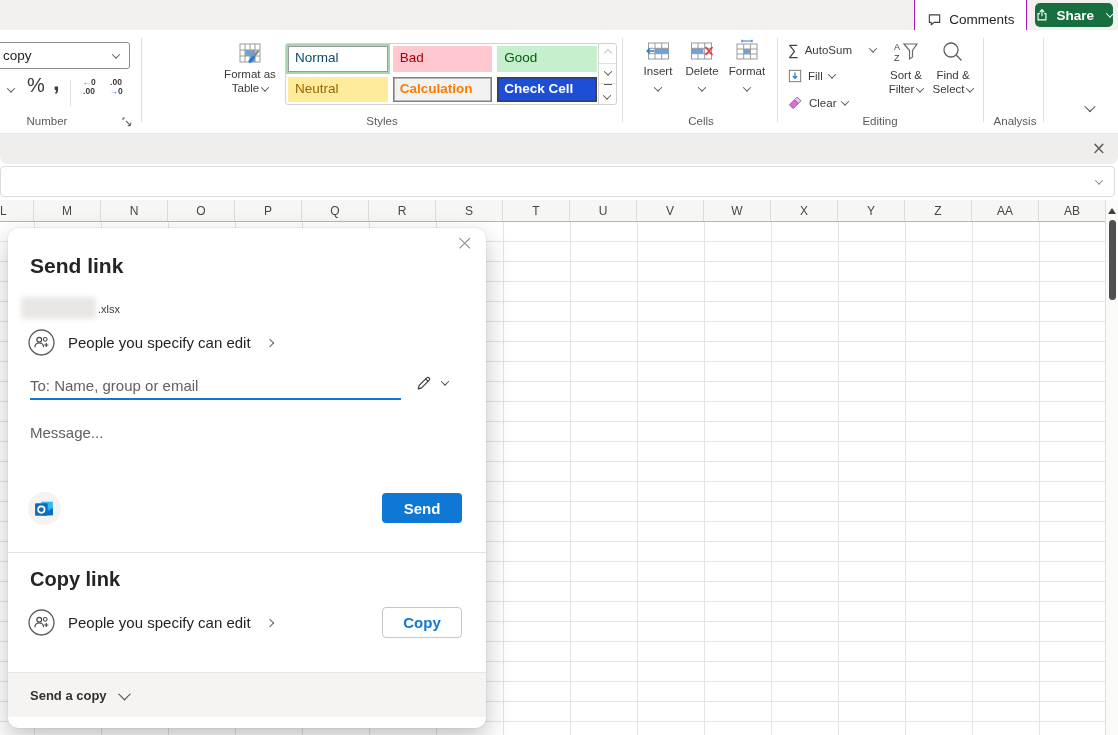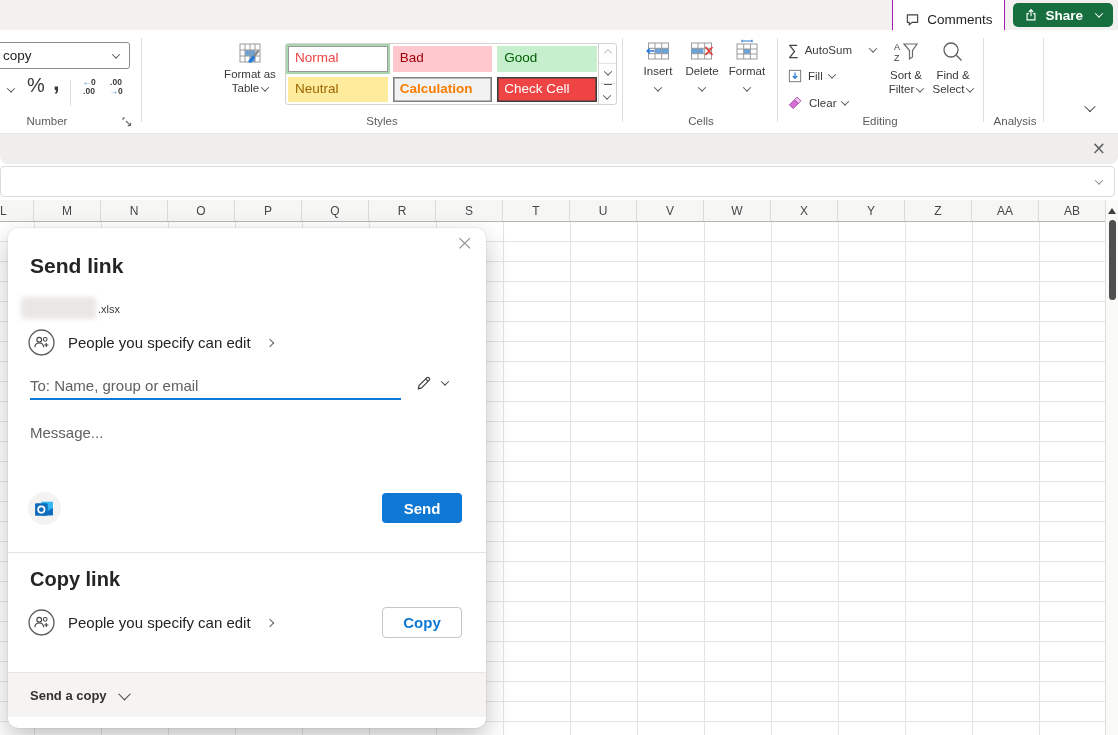--- a/index.html
+++ b/index.html
@@ -5,21 +5,21 @@
   html,body{margin:0;padding:0;}
   body{width:1118px;height:735px;position:relative;overflow:hidden;background:#fff;
        font-family:"Liberation Sans",sans-serif;color:#3b3a39;}
   
   .topbar{position:absolute;top:0;left:0;right:0;height:30px;background:#f3f1f0;
           display:flex;justify-content:flex-end;align-items:center;gap:8px;
           padding-right:5px;box-sizing:border-box;}
   .btn-comments{height:24px;background:#fff;border:1px solid #a21caf;border-radius:5px;
           display:flex;align-items:flex-end;gap:7px;padding:12px 12px;font-size:13.5px;color:#252423;cursor:pointer;}
   .btn-share{height:24px;background:var(--green,#176f3f);border-radius:5px;display:flex;align-items:center;
-          gap:7px;padding:0 11px;color:#fff;font-size:13.5px;font-weight:700;cursor:pointer;}
+          gap:7px;padding:0 0;color:#fff;font-size:13.5px;font-weight:700;cursor:pointer;}
   .btn-share .chev{margin-left:6px;}
   
   .chev{display:inline-block;width:5px;height:5px;border-right:1.4px solid currentColor;
         border-bottom:1.4px solid currentColor;transform:rotate(45deg) translate(-1px,-1px);}
   .chev.up{transform:rotate(225deg);}
   .chev.right{transform:rotate(-45deg);}
   .chev.big{width:8px;height:8px;border-width:1.6px;}
   
   .ribbon{position:absolute;top:30px;left:0;right:0;height:103px;background:#fff;}
   .vdiv{position:absolute;top:8px;height:84px;width:1px;background:#e1dfdd;}
@@ -170,26 +170,26 @@
         <path d="M13.5 15.5 L19.5 7.5" stroke="#8a8a8a" stroke-width="2.4"></path>
         <path d="M11.2 18.2 L14.3 14.6" stroke="#2b7cd3" stroke-width="3.4" stroke-linecap="round"></path>
       </svg>
     </span>
     <div class="rlabel">Format as</div>
     <div class="rlabel"><span>Table</span><span class="chev"></span></div>
   </div>
 
   <div class="gallery">
     <div class="gal-grid" id="styles-grid">
-        <div class="style-cell" style="background: rgb(255, 255, 255); color: #ef4444; box-shadow: rgb(154, 154, 154) 0px 0px 0px 1px inset; outline: rgb(169, 214, 174) solid 2.5px; outline-offset: -0.5px;">Normal</div>
+        <div class="style-cell" style="background: rgb(255, 255, 255); color: #0c4a6e; box-shadow: rgb(154, 154, 154) 0px 0px 0px 1px inset; outline: rgb(169, 214, 174) solid 2.5px; outline-offset: -0.5px;">Normal</div>
         <div class="style-cell" style="background: rgb(255, 199, 206); color: rgb(156, 0, 6);">Bad</div>
         <div class="style-cell" style="background: rgb(198, 239, 206); color: rgb(0, 97, 0);">Good</div>
         <div class="style-cell" style="background: rgb(255, 235, 156); color: rgb(156, 101, 0);">Neutral</div>
         <div class="style-cell" style="background: rgb(242, 242, 242); color: rgb(250, 125, 0); font-weight: 700; box-shadow: rgb(127, 127, 127) 0px 0px 0px 1.6px inset;">Calculation</div>
-        <div class="style-cell" style="background: #ef4444; color: rgb(255, 255, 255); font-weight: 400; box-shadow: rgb(63, 63, 63) 0px 0px 0px 1.6px inset;">Check Cell</div>
+        <div class="style-cell" style="background: #1d4ed8; color: rgb(255, 255, 255); font-weight: 700; box-shadow: rgb(63, 63, 63) 0px 0px 0px 1.6px inset;">Check Cell</div>
       </div>
     <div class="gal-scroll">
       <div>
           <span class="chev up" style="color:#c8c6c4"></span>
         </div>
       <div>
           <span class="chev" style="color:#5f5e5c"></span>
         </div>
       <div>
           <span><span class="morebar"></span><span class="chev" style="color:#5f5e5c"></span></span>

